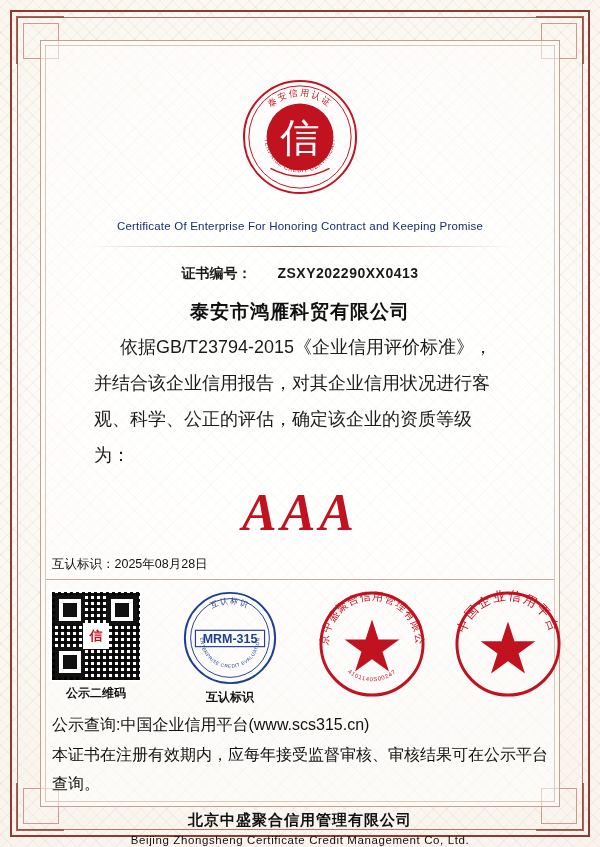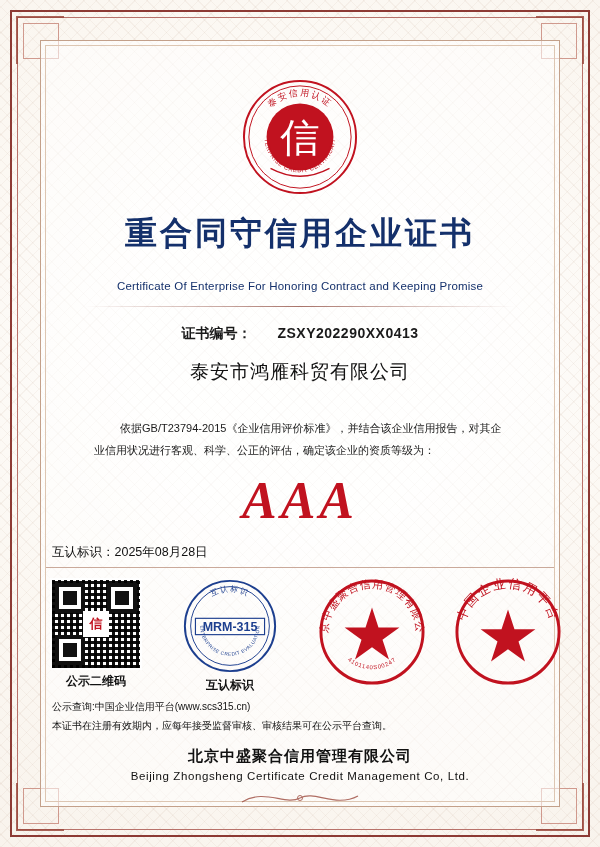--- a/index.html
+++ b/index.html
@@ -123,28 +123,28 @@
     font-size: 14px;
     color: #1a1a1a;
     font-weight: bold;
   }
   .cert-no .label { font-weight: bold; }
   .cert-no .value { letter-spacing: 0.5px; margin-left: 26px; }
 
   .company {
     margin-top: 16px;
     font-size: 19px;
-    font-weight: normal;
+    font-weight: bold;
     color: #111;
     letter-spacing: 1px;
   }
 
   .body-text {
-    margin: 32px 48px 0;
-    font-size: 11px;
+    margin: 4px 48px 0;
+    font-size: 18px;
     line-height: 2.0;
     color: #1b1b1b;
     text-align: left;
     text-indent: 26px;
   }
 
   .grade {
     margin-top: 10px;
     font-size: 52px;
     font-weight: bold;
@@ -228,21 +228,21 @@
     width: 96px; height: 96px;
     position: relative;
   }
 
   .footnotes {
     margin-top: 4px;
     text-align: left;
     padding: 0 6px;
   }
   .footnotes div {
-    font-size: 10px;
+    font-size: 16px;
     color: #111;
     line-height: 1.85;
   }
 
   .issuer-cn {
     margin-top: 12px;
     font-size: 15px;
     font-weight: bold;
     color: #111;
     letter-spacing: 1px;
@@ -288,21 +288,20 @@
         <text font-size="9" fill="#c1121f" font-family="DejaVu Sans, sans-serif" letter-spacing="2">
           <textPath href="#ringTop" startOffset="50%" text-anchor="middle">泰安信用认证</textPath>
         </text>
         <text font-size="6" fill="#c1121f" font-family="Liberation Sans, sans-serif" letter-spacing="0.6">
           <textPath href="#ringBottom" startOffset="50%" text-anchor="middle">ENTERPRISE CREDIT CERTIFICATION</textPath>
         </text>
         <path d="M30 92 Q60 108 90 92" fill="none" stroke="#c1121f" stroke-width="1.5"></path>
       </svg>
     </div>
 
-    <div class="title-cn">重合同守信用企业证书</div>
     <div class="title-en">Certificate Of Enterprise For Honoring Contract and Keeping Promise</div>
 
     <div class="rule"></div>
 
     <div class="cert-no">
       <span class="label">证书编号：</span><span class="value">ZSXY202290XX0413</span>
     </div>
 
     <div class="company">泰安市鸿雁科贸有限公司</div>
 

